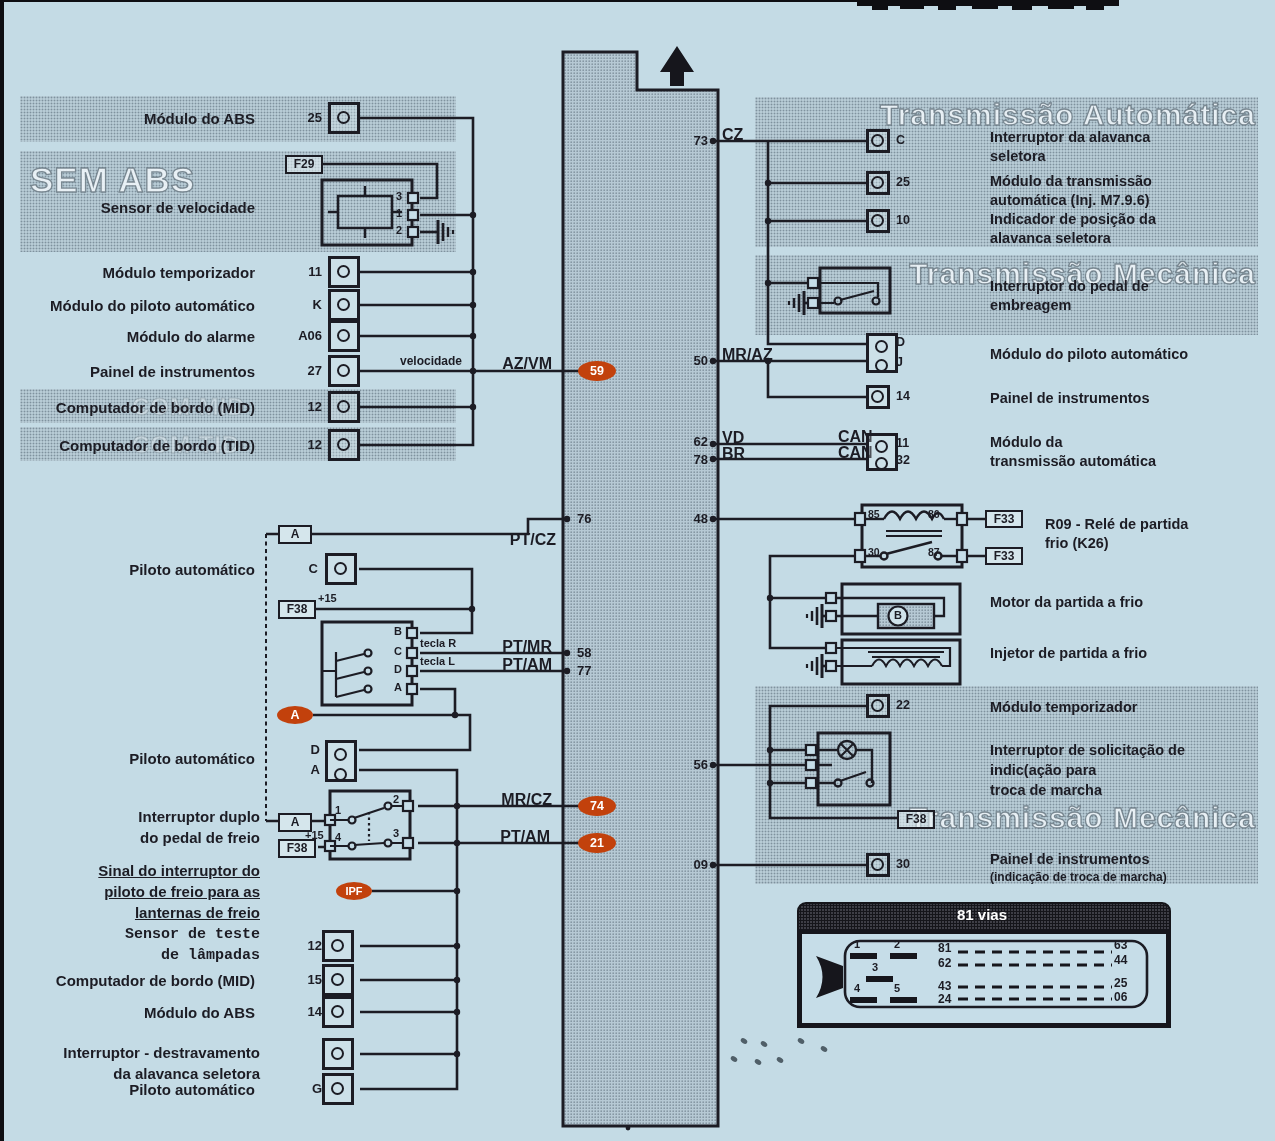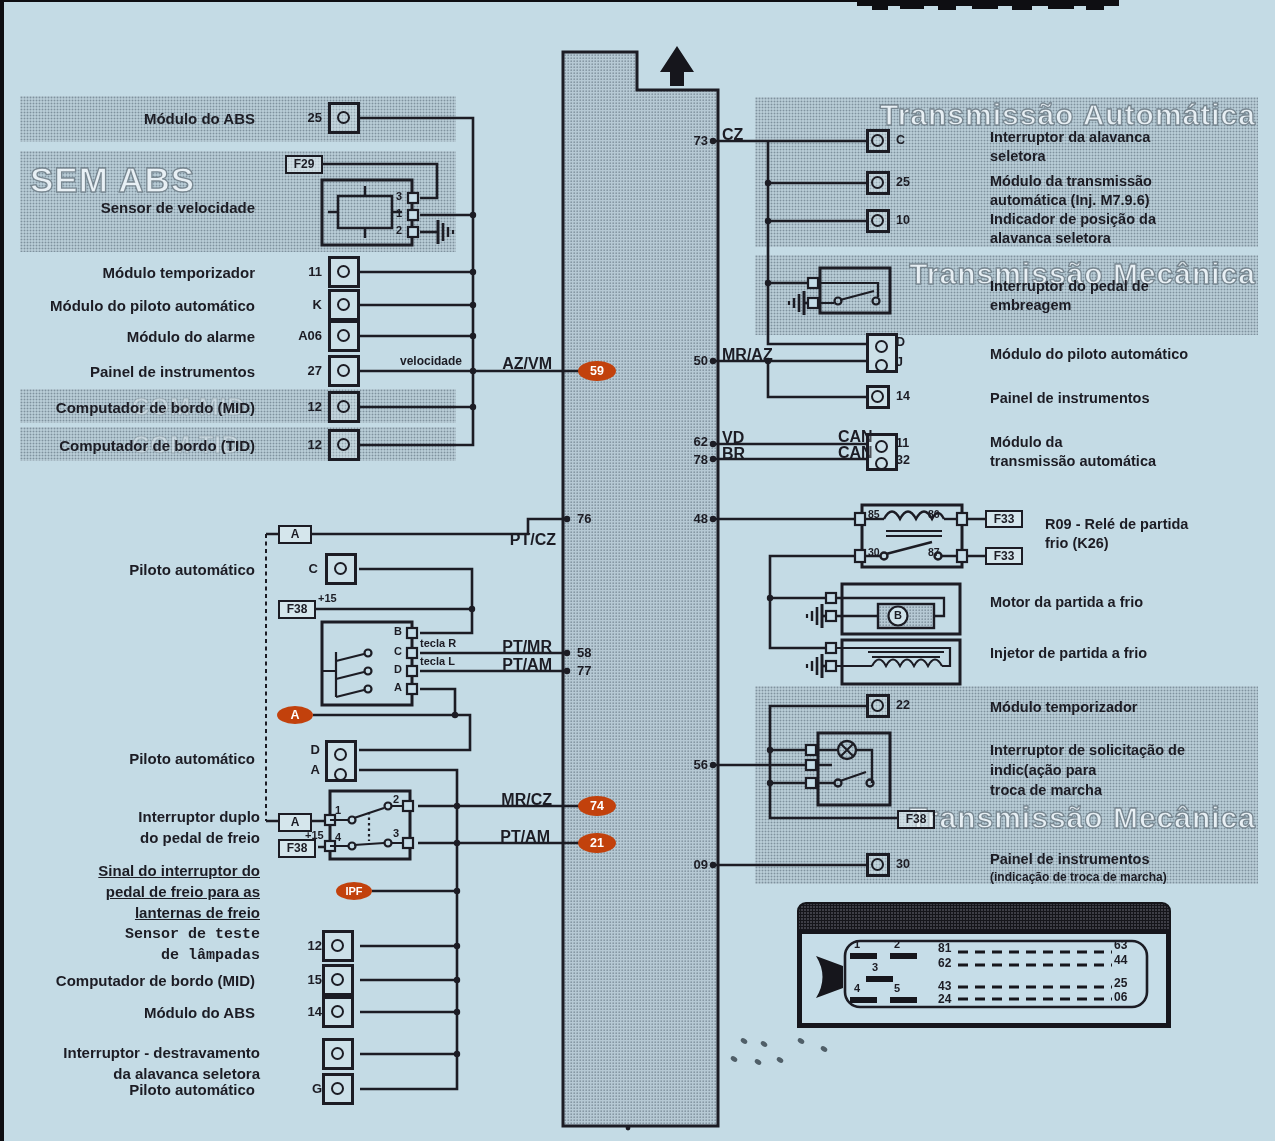--- a/index.html
+++ b/index.html
@@ -282,38 +282,39 @@
       <ellipse cx="824" cy="1049" rx="3.6" ry="2.4" transform="rotate(35 824 1049)"></ellipse>
     </g>
   </svg>
 
   <div class="wm" style="left:30px;top:160px;font-size:35px;">SEM ABS</div>
   <div class="wm wmf" style="left:132px;top:393px;font-size:24px;">COM MID</div>
   <div class="wm wmf" style="left:132px;top:431px;font-size:24px;">COM TID</div>
   <div class="wm" style="left:700px;top:98px;width:556px;text-align:right;font-size:30px;">Transmissão Automática</div>
   <div class="wm" style="left:700px;top:257px;width:556px;text-align:right;font-size:30px;">Transmissão Mecânica</div>
   <div class="wm" style="left:700px;top:801px;width:556px;text-align:right;font-size:30px;">Transmissão Mecânica</div>
+  <div style="position:absolute;left:797px;top:906px;width:370px;text-align:center;font-weight:bold;font-size:15px;color:#fff;">81 vias</div>
 
   <div class="lab labR" style="left:20px;top:108px;width:235px;">Módulo do ABS</div>
   <div class="lab labR" style="left:20px;top:197px;width:235px;">Sensor de velocidade</div>
   <div class="lab labR" style="left:20px;top:262px;width:235px;">Módulo temporizador</div>
   <div class="lab labR" style="left:10px;top:295px;width:245px;">Módulo do piloto automático</div>
   <div class="lab labR" style="left:20px;top:326px;width:235px;">Módulo do alarme</div>
   <div class="lab labR" style="left:20px;top:361px;width:235px;">Painel de instrumentos</div>
   <div class="lab labR" style="left:20px;top:397px;width:235px;">Computador de bordo (MID)</div>
   <div class="lab labR" style="left:20px;top:435px;width:235px;">Computador de bordo (TID)</div>
   <div class="lab labR" style="left:20px;top:559px;width:235px;">Piloto automático</div>
   <div class="lab labR" style="left:20px;top:748px;width:235px;">Piloto automático</div>
   <div class="lab labR" style="left:20px;top:806px;width:240px;">
     <div>Interruptor duplo</div>
     <div>do pedal de freio</div>
   </div>
   <div class="lab labR" style="left:20px;top:860px;width:240px;text-decoration:underline;">
     <div>Sinal do interruptor do</div>
-    <div>pedal de freio para as</div>
+    <div>piloto de freio para as</div>
     <div>lanternas de freio</div>
   </div>
   <div class="lab labR" style="left:20px;top:924px;width:240px;font-family:Liberation Mono, monospace;">
     <div>Sensor de teste</div>
     <div>de lâmpadas</div>
   </div>
   <div class="lab labR" style="left:20px;top:970px;width:235px;">Computador de bordo (MID)</div>
   <div class="lab labR" style="left:20px;top:1002px;width:235px;">Módulo do ABS</div>
   <div class="lab labR" style="left:20px;top:1042px;width:240px;">
     <div>Interruptor - destravamento</div>

